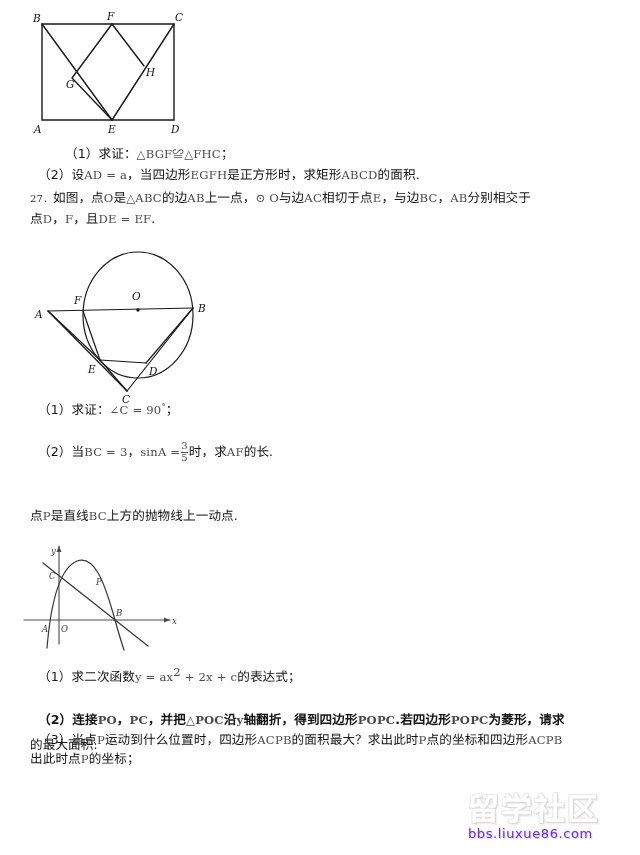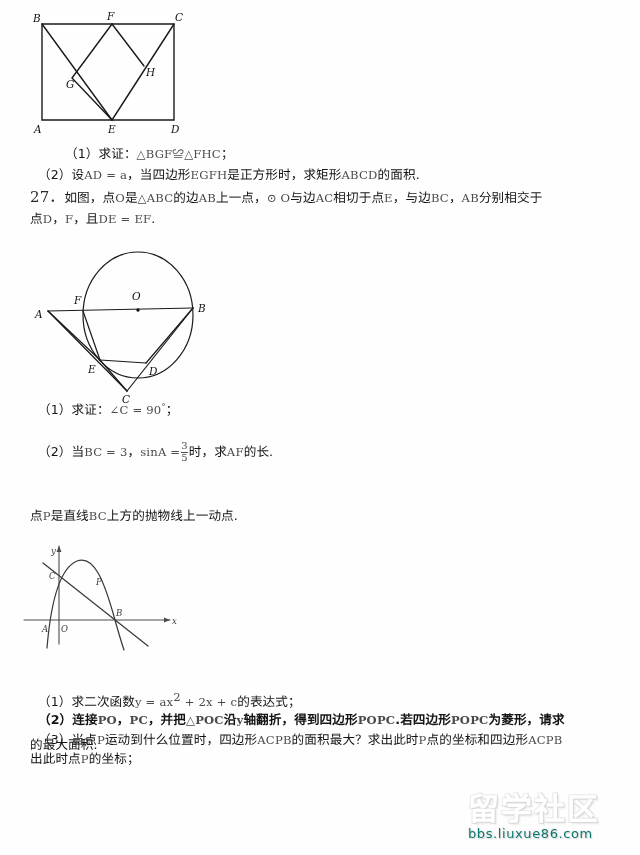--- a/index.html
+++ b/index.html
@@ -68,21 +68,21 @@
     font-size: 10px;
     color: #4a4a4a;
     line-height: 1.05;
     margin: 0 1px;
   }
   .frac .num { display: block; }
   .frac .den { display: block; border-top: 1px solid #4a4a4a; }
 
   .qnum {
     font-family: "DejaVu Serif", "Liberation Serif", serif;
-    font-size: 15px;
+    font-size: 10px;
     color: #2a2a2a;
   }
 
   
   #watermark {
     position: absolute;
     left: 468px;
     top: 792px;
     width: 160px;
     height: 58px;
@@ -97,21 +97,21 @@
     text-shadow:
       1px 1px 0 #d9d9d9, -1px -1px 0 #ededed,
       1px -1px 0 #e3e3e3, -1px 1px 0 #e3e3e3,
       2px 2px 2px #e8e8e8;
     line-height: 34px;
   }
   #watermark .wm-sub {
     font-family: "DejaVu Sans", "Liberation Sans", sans-serif;
     font-size: 13px;
     letter-spacing: 0.6px;
-    color: #0f766e;
+    color: #6d28d9;
     text-shadow: 1px 1px 0 #dedede, -1px -1px 0 #f0f0f0, 1px 1px 2px #e6e6e6;
     line-height: 16px;
   }
 </style>
 </head>
 <body>
 
 <div class="page">
 
   <div class="figure" id="fig-rect">
@@ -223,21 +223,21 @@
         <text x="152" y="96">x</text>
         <text x="29" y="51">C</text>
         <text x="22" y="104">A</text>
         <text x="41" y="104">O</text>
         <text x="96" y="88">B</text>
         <text x="76" y="57">P</text>
       </g>
     </svg>
   </div>
 
-  <div class="txt cn" style="left:38px; top:666px;margin-top:25px;">
+  <div class="txt cn" style="left:38px; top:666px;">
     <span>（1）求二次函数</span><span class="m">y = ax</span><sup class="m">2</sup><span class="m"> + 2x + c</span><span>的表达式；</span>
   </div>
 
   <div class="txt cn" style="left:38px; top:709px;font-weight:bold;">
     <span>（2）连接</span><span class="m">PO</span><span>，</span><span class="m">PC</span><span>，并把</span><span class="m">△POC</span><span>沿</span><span class="m">y</span><span>轴翻折，得到四边形</span><span class="m">POPC</span><span>.若四边形</span><span class="m">POPC</span><span>为菱形，请求</span>
   </div>
   <div class="txt cn" style="left:30px; top:748px;">
     <span>出此时点</span><span class="m">P</span><span>的坐标；</span>
   </div>
 

